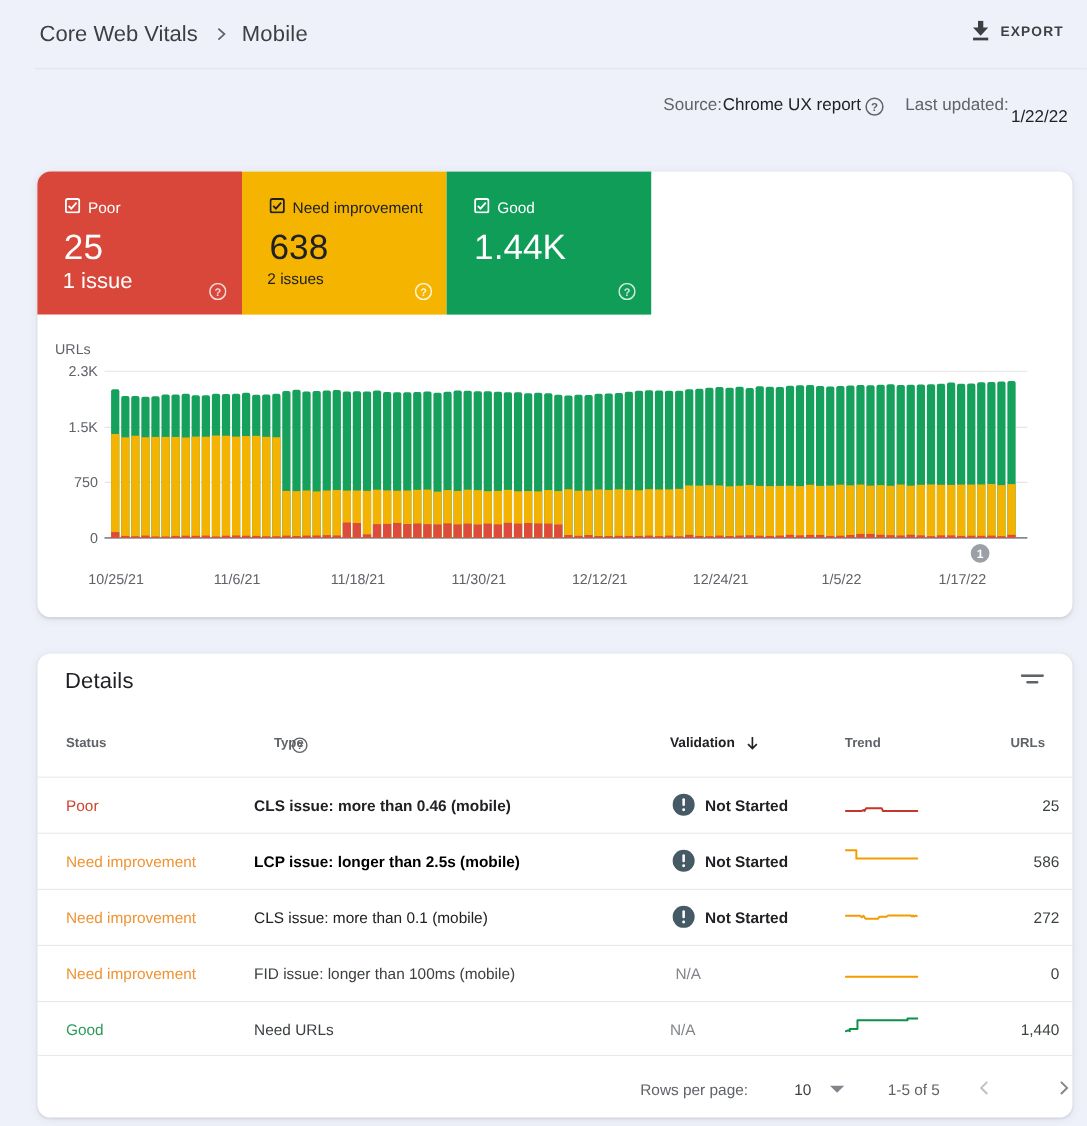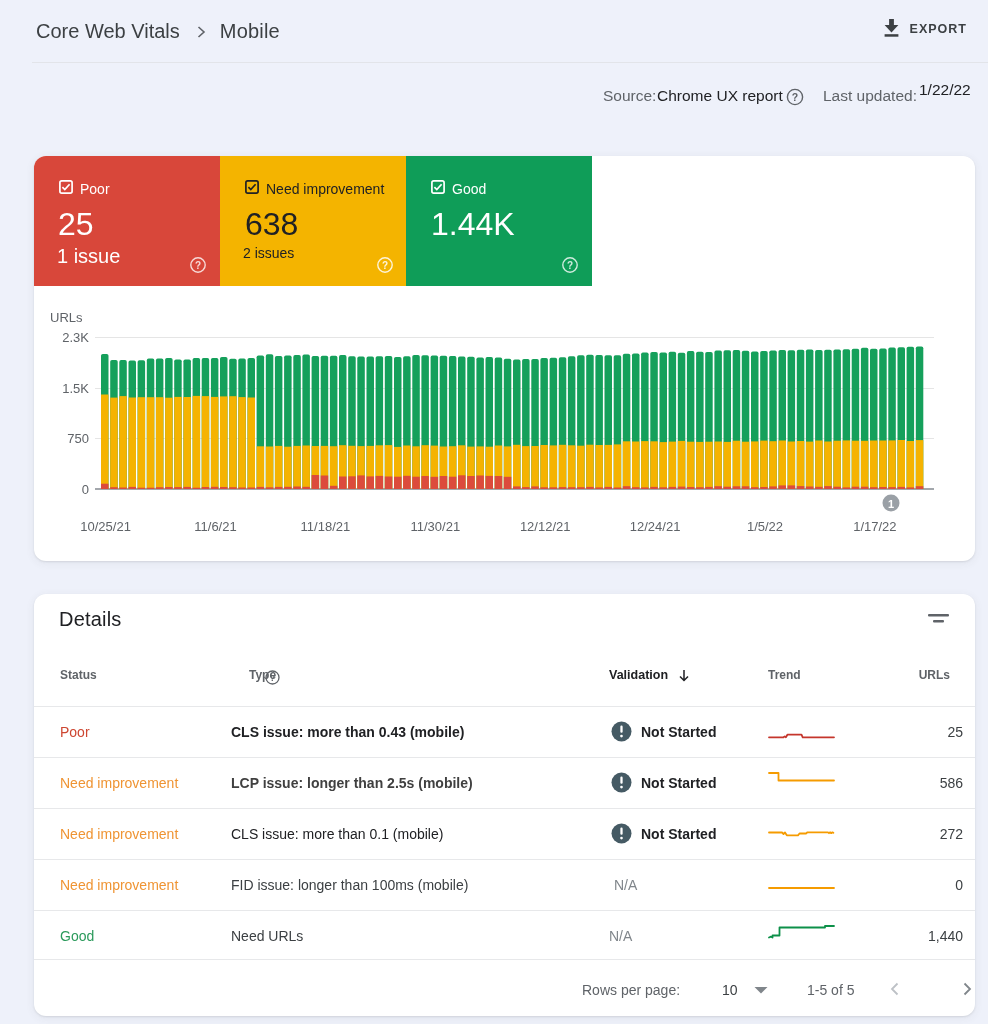--- a/index.html
+++ b/index.html
@@ -31,21 +31,21 @@
 <svg class="abs" style="left:884px;top:18px" width="15" height="20" viewBox="0 0 15 20">
     <rect x="5.1" y="1" width="4.8" height="6.5" fill="#3c4043"></rect>
     <path d="M0.6,7 H14.4 L7.5,14.5 Z" fill="#3c4043"></path>
     <rect x="0.6" y="16.2" width="13.8" height="2.5" fill="#3c4043"></rect>
   </svg>
 <div class="export">EXPORT</div>
 <div class="hdr-divider"></div>
 <div class="abs" style="top:87px;left:603px;font-size:15.5px;color:#5f6368">Source:</div>
 <div class="abs" style="top:87px;left:657px;font-size:15.5px;color:#202124">Chrome UX report</div>
 <div class="abs" style="top:87px;left:823px;font-size:15.5px;color:#5f6368">Last updated:</div>
-<div class="abs" style="top:81px;left:919px;font-size:15.5px;color:#202124">1/22/22</div>
+<div class="abs" style="top:98px;left:919px;font-size:15.5px;color:#202124">1/22/22</div>
 <svg class="abs" style="left:786px;top:88px" width="18" height="18" viewBox="0 0 18 18">
     <circle cx="9" cy="9" r="7.6" fill="none" stroke="#5f6368" stroke-width="1.4"></circle>
     <text x="9" y="13" text-anchor="middle" style="font:700 10.5px 'Liberation Sans';fill:#5f6368">?</text>
   </svg>
 
 <div class="card" style="top:156px; height:405px;"></div>
 <div class="box" style="left:34px; top:156px; background:#d8473a; border-radius:12px 0 0 0;"></div>
 <div class="box" style="left:220px; top:156px; background:#f4b400;"></div>
 <div class="box" style="left:406px; top:156px; background:#0f9d58;"></div>
 <svg class="abs" style="left:59px;top:180px" width="14" height="14" viewBox="0 0 14 14">
@@ -390,34 +390,34 @@
   <div class="th" style="left:734px;top:74px">Trend</div>
   <div class="th" style="right:25px;top:74px">URLs</div>
   <div class="row-line" style="top:112px"></div>
   <div class="row-line" style="top:163px"></div>
   <div class="row-line" style="top:214px"></div>
   <div class="row-line" style="top:265px"></div>
   <div class="row-line" style="top:316px"></div>
   <div class="row-line" style="top:365px"></div>
 </div>
 <div class="td" style="left:60px;top:724px;color:#cd4631">Poor</div>
-<div class="td" style="left:231px;top:724px;color:#202124;font-weight:700">CLS issue: more than 0.43 (mobile)</div>
+<div class="td" style="left:231px;top:724px;color:#202124;font-weight:700">CLS issue: more than 0.46 (mobile)</div>
 <svg class="abs" style="left:611px;top:721px" width="21" height="21" viewBox="0 0 21 21">
     <circle cx="10.5" cy="10.5" r="10" fill="#455a64"></circle>
     <rect x="9.35" y="4.6" width="2.3" height="7.2" rx="1.1" fill="#fff"></rect>
     <circle cx="10.5" cy="15.1" r="1.35" fill="#fff"></circle>
   </svg>
 <div class="td" style="left:641px;top:724px;color:#202124;font-weight:700">Not Started</div>
 <svg class="abs" style="left:768px;top:728px" width="67" height="14" viewBox="0 0 67 14">
     <path d="M1,9.3 H15.5 l1.2,-0.9 1.2,0.9 1.5,-2.6 H33.5 l1.2,2.6 H66" fill="none" stroke="#c5362c" stroke-width="1.8" stroke-linejoin="round" stroke-linecap="round"></path>
   </svg>
 <div class="tdr" style="top:724px">25</div>
 
 <div class="td" style="left:60px;top:775px;color:#ef9433">Need improvement</div>
-<div class="td" style="left:231px;top:775px;color:#404040;font-weight:700">LCP issue: longer than 2.5s (mobile)</div>
+<div class="td" style="left:231px;top:775px;color:#000000;font-weight:700">LCP issue: longer than 2.5s (mobile)</div>
 <svg class="abs" style="left:611px;top:772px" width="21" height="21" viewBox="0 0 21 21">
     <circle cx="10.5" cy="10.5" r="10" fill="#455a64"></circle>
     <rect x="9.35" y="4.6" width="2.3" height="7.2" rx="1.1" fill="#fff"></rect>
     <circle cx="10.5" cy="15.1" r="1.35" fill="#fff"></circle>
   </svg>
 <div class="td" style="left:641px;top:775px;color:#202124;font-weight:700">Not Started</div>
 <svg class="abs" style="left:768px;top:771px" width="67" height="16" viewBox="0 0 67 16">
     <path d="M1,2 H10.5 V9.5 H66" fill="none" stroke="#f59b00" stroke-width="1.8" stroke-linejoin="round" stroke-linecap="round"></path>
   </svg>
 <div class="tdr" style="top:775px">586</div>

